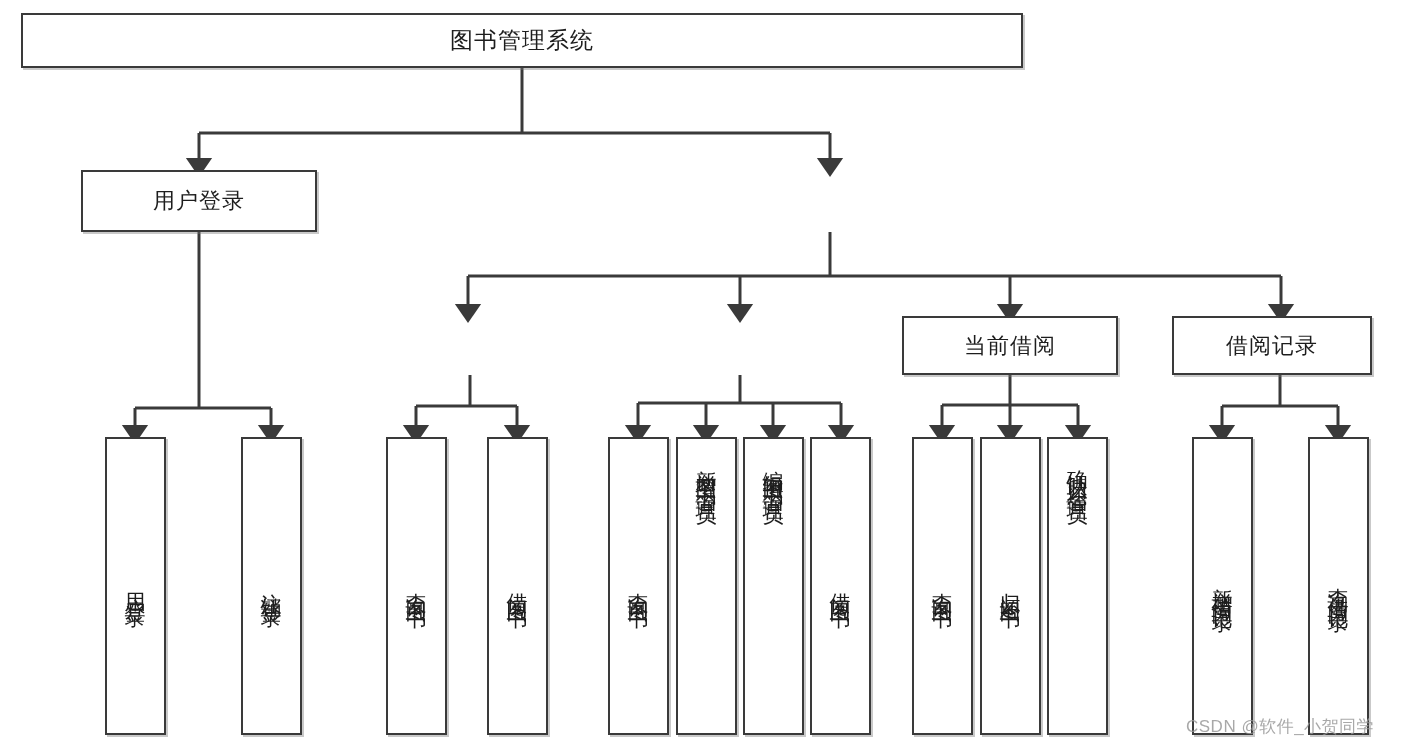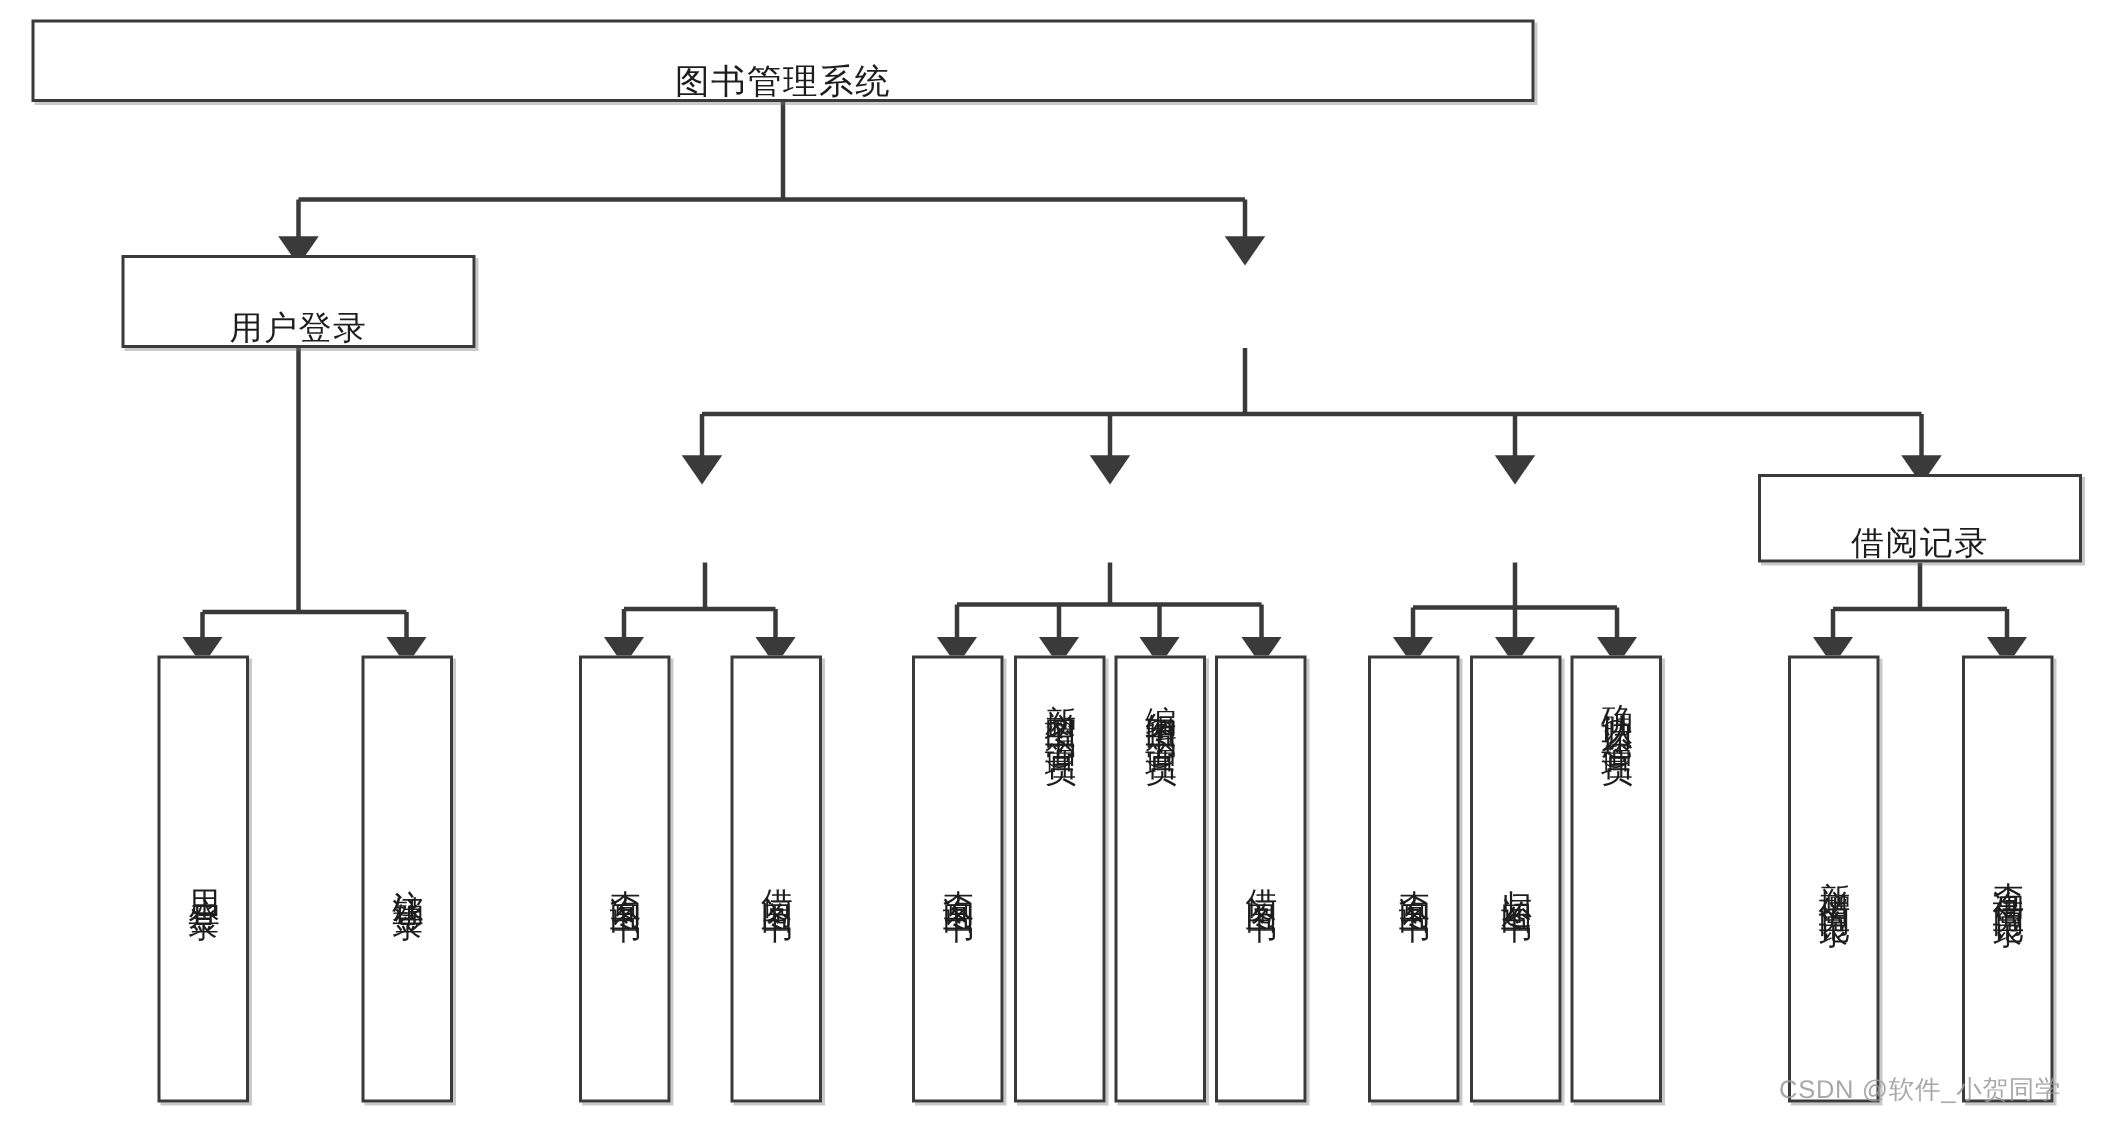--- a/index.html
+++ b/index.html
@@ -25,21 +25,21 @@
     height: 747px;
     pointer-events: none;
   }
   .node {
     position: absolute;
     box-sizing: border-box;
     background: #ffffff;
     border: 2.5px solid #3a3a3a;
     box-shadow: 2px 2px 0 rgba(120,120,120,0.40);
     display: flex;
-    align-items: flex-end;
+    align-items: center;
     justify-content: center;
     z-index: 2;
   }
   .node .label {
     color: #1d1d1d;
     font-size: 22px;
     line-height: 1.05;
     letter-spacing: 1px;
     white-space: nowrap;
     text-align: center;
@@ -137,22 +137,25 @@
     <span class="label">图书管理系统</span>
   </div>
 
   <div class="node" style="left:81px; top:170px; width:236px; height:62px;">
     <span class="label">用户登录</span>
   </div>
 
 
 
 
-
-  <div class="node" style="left:1172px; top:316px; width:216px; height:59px;">
+  <div class="node" style="left:902px; top:316px; width:216px; height:59px;">
+    <span class="label">当前借阅</span>
+  </div>
+
+  <div class="node" style="left:1172px; top:316px; width:200px; height:59px;">
     <span class="label">借阅记录</span>
   </div>
 
   <div class="node leaf center-text" style="left:105px; top:437px; width:61px; height:298px;">
     <span class="label">用户登录</span>
   </div>
 
   <div class="node leaf center-text" style="left:241px; top:437px; width:61px; height:298px;">
     <span class="label">注销登录</span>
   </div>

